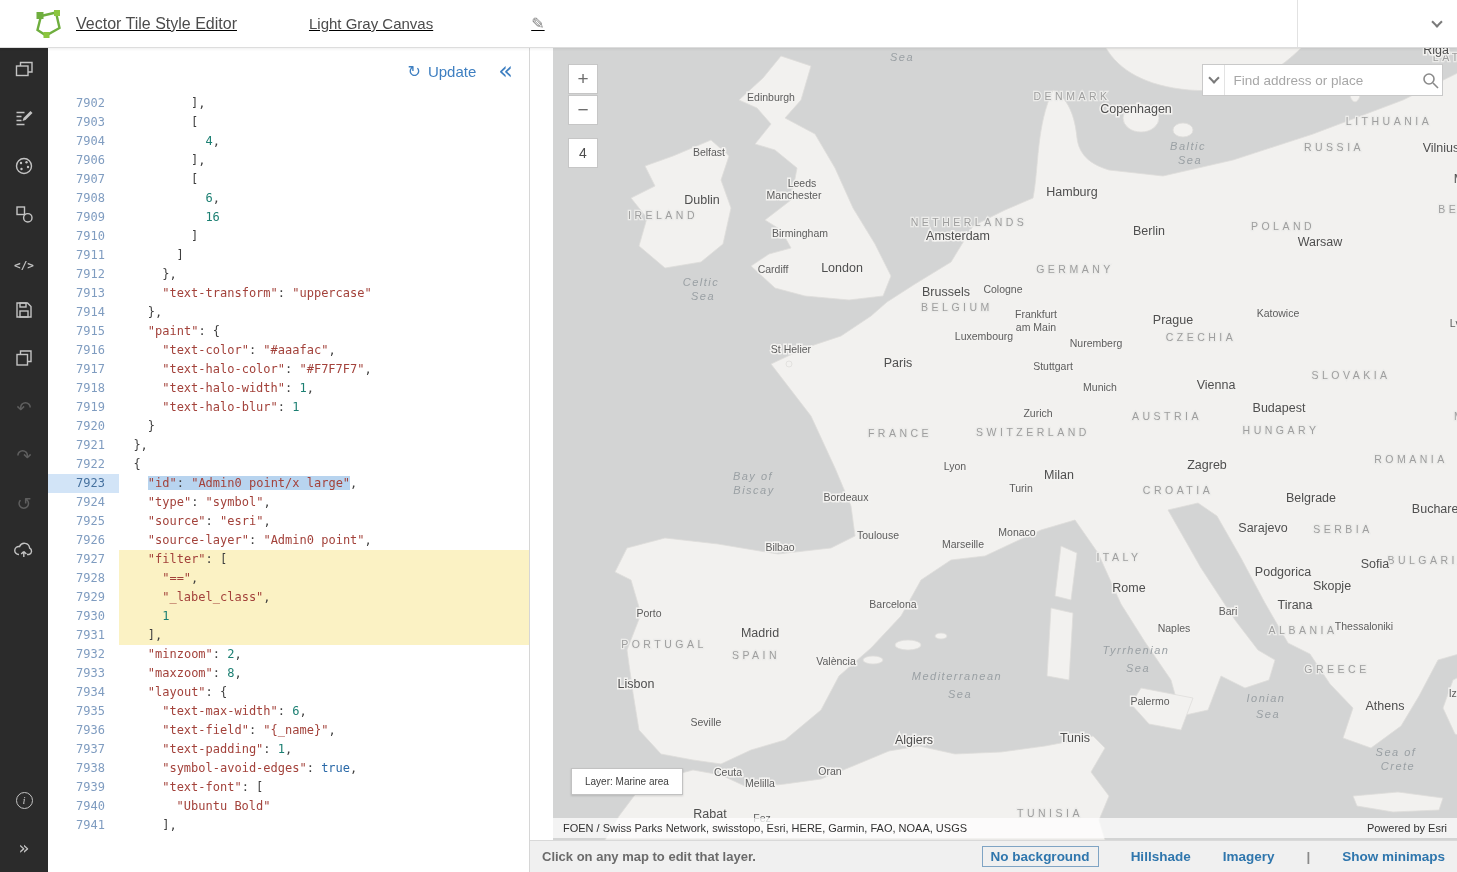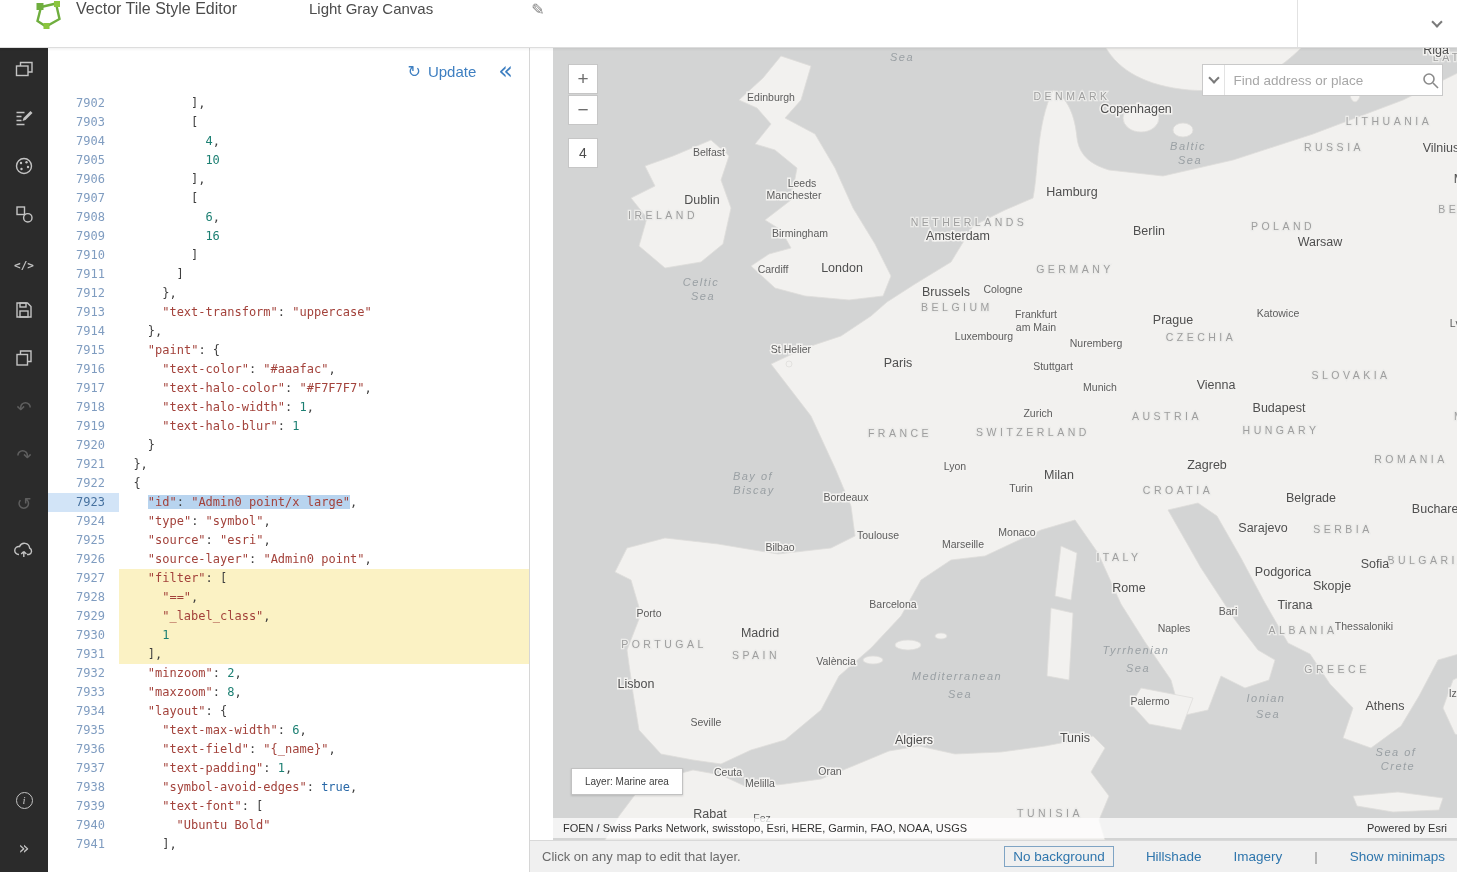--- a/index.html
+++ b/index.html
@@ -1,20 +1,20 @@
 <!DOCTYPE html>
 <html><head>
 <meta charset="utf-8">
 <style>
   * { box-sizing: border-box; margin: 0; padding: 0; }
   html,body { width:1457px; height:872px; overflow:hidden; font-family:"Liberation Sans",sans-serif; background:#fff; }
   .app { width:1457px; height:872px; display:flex; flex-direction:column; }
 
   
-  .header { height:48px; flex:none; background:#fff; border-bottom:1px solid #ddd; display:flex; position:relative; z-index:10; box-shadow:0 1px 3px rgba(0,0,0,.07); }
+  .header { height:48px; flex:none; background:#fff; border-bottom:1px solid #ddd; display:flex; align-items:center; position:relative; z-index:10; box-shadow:0 1px 3px rgba(0,0,0,.07);text-decoration:underline; }
   .logo { margin-left:33px; width:30px; height:30px; flex:none; }
   .app-title { margin-left:13px; font-size:16px; color:#4c4c4c; }
   .style-name { margin-left:72px; font-size:15px; color:#4c4c4c; }
   .edit-pencil { margin-left:98px; font-size:16px; color:#828282; cursor:pointer; }
   .header-dd { position:absolute; right:0; top:0; width:160px; height:47px; border-left:1px solid #e2e2e2; display:flex; align-items:center; justify-content:flex-end; padding-right:16px; cursor:pointer; }
   .chev { width:8px; height:8px; border-right:2px solid #7a7a7a; border-bottom:2px solid #7a7a7a; transform:rotate(45deg); margin-top:-4px; }
 
   
   .main { flex:1; display:flex; min-height:0; }
 
@@ -64,21 +64,21 @@
   .search { position:absolute; top:16px; right:14px; width:241px; height:32px; background:#fff; border:1px solid #c9c9c9; display:flex; align-items:stretch; }
   .search-dd { width:30px; border-right:1px solid #e3e3e3; display:flex; align-items:center; justify-content:center; cursor:pointer; }
   .search-input { flex:1; border:none; outline:none; padding:0 8px; font-size:13.5px; color:#444; font-family:"Liberation Sans",sans-serif; }
   .search-input::placeholder { color:#a7a7a7; }
   .search-btn { width:32px; display:flex; align-items:center; justify-content:center; cursor:pointer; }
 
   .layer-tip { position:absolute; left:18px; top:720px; background:#fff; border:1px solid #c2c2c2; padding:7px 13px; font-size:10px; color:#3c3c3c; box-shadow:0 1px 2px rgba(0,0,0,.15); }
 
   .attrib { position:absolute; left:0; right:0; bottom:2px; height:20px; background:rgba(255,255,255,.72); display:flex; align-items:center; justify-content:space-between; padding:0 10px; font-size:11px; color:#323232; }
 
-  .map-footer { height:32px; flex:none; background:#f0f0f0; border-top:1px solid #d9d9d9; display:flex; align-items:center; justify-content:space-between; padding:0 12px; }
+  .map-footer { height:32px; flex:none; background:#f0f0f0; border-top:1px solid #d9d9d9; display:flex; align-items:center; justify-content:space-between; padding:0 12px;font-weight:bold; }
   .hint { font-size:13px; color:#6b6b6b; }
   .bg-opts { display:flex; align-items:center; gap:32px; font-size:13.5px; }
   .bg-link { color:#2f76ad; cursor:pointer; }
   .bg-link.selected { border:1px solid #7fa4c4; padding:2px 8px; }
   .opt-sep { color:#8a8a8a; }
 </style>
 </head>
 <body>
 
 <div class="app">
@@ -175,21 +175,20 @@
         <div class="update-btn">
           <span class="ref">↻</span>
           <span>Update</span>
         </div>
         <div class="collapse-btn">«</div>
       </div>
       <div class="code-area">
           <div class="code-line"><div class="gutter">7902</div><div class="code-text" style="padding-left: 72px;"><span class="tok-p">],</span></div></div>
           <div class="code-line"><div class="gutter">7903</div><div class="code-text" style="padding-left: 72px;"><span class="tok-p">[</span></div></div>
           <div class="code-line"><div class="gutter">7904</div><div class="code-text" style="padding-left: 86.4px;"><span class="tok-n">4</span><span class="tok-p">,</span></div></div>
-          <div class="code-line"><div class="gutter">7905</div><div class="code-text" style="padding-left: 86.4px;"><span class="tok-n">10</span></div></div>
           <div class="code-line"><div class="gutter">7906</div><div class="code-text" style="padding-left: 72px;"><span class="tok-p">],</span></div></div>
           <div class="code-line"><div class="gutter">7907</div><div class="code-text" style="padding-left: 72px;"><span class="tok-p">[</span></div></div>
           <div class="code-line"><div class="gutter">7908</div><div class="code-text" style="padding-left: 86.4px;"><span class="tok-n">6</span><span class="tok-p">,</span></div></div>
           <div class="code-line"><div class="gutter">7909</div><div class="code-text" style="padding-left: 86.4px;"><span class="tok-n">16</span></div></div>
           <div class="code-line"><div class="gutter">7910</div><div class="code-text" style="padding-left: 72px;"><span class="tok-p">]</span></div></div>
           <div class="code-line"><div class="gutter">7911</div><div class="code-text" style="padding-left: 57.6px;"><span class="tok-p">]</span></div></div>
           <div class="code-line"><div class="gutter">7912</div><div class="code-text" style="padding-left: 43.2px;"><span class="tok-p">},</span></div></div>
           <div class="code-line"><div class="gutter">7913</div><div class="code-text" style="padding-left: 43.2px;"><span class="tok-k">"text-transform"</span><span class="tok-p">: </span><span class="tok-s">"uppercase"</span></div></div>
           <div class="code-line"><div class="gutter">7914</div><div class="code-text" style="padding-left: 28.8px;"><span class="tok-p">},</span></div></div>
           <div class="code-line"><div class="gutter">7915</div><div class="code-text" style="padding-left: 28.8px;"><span class="tok-k">"paint"</span><span class="tok-p">: {</span></div></div>

